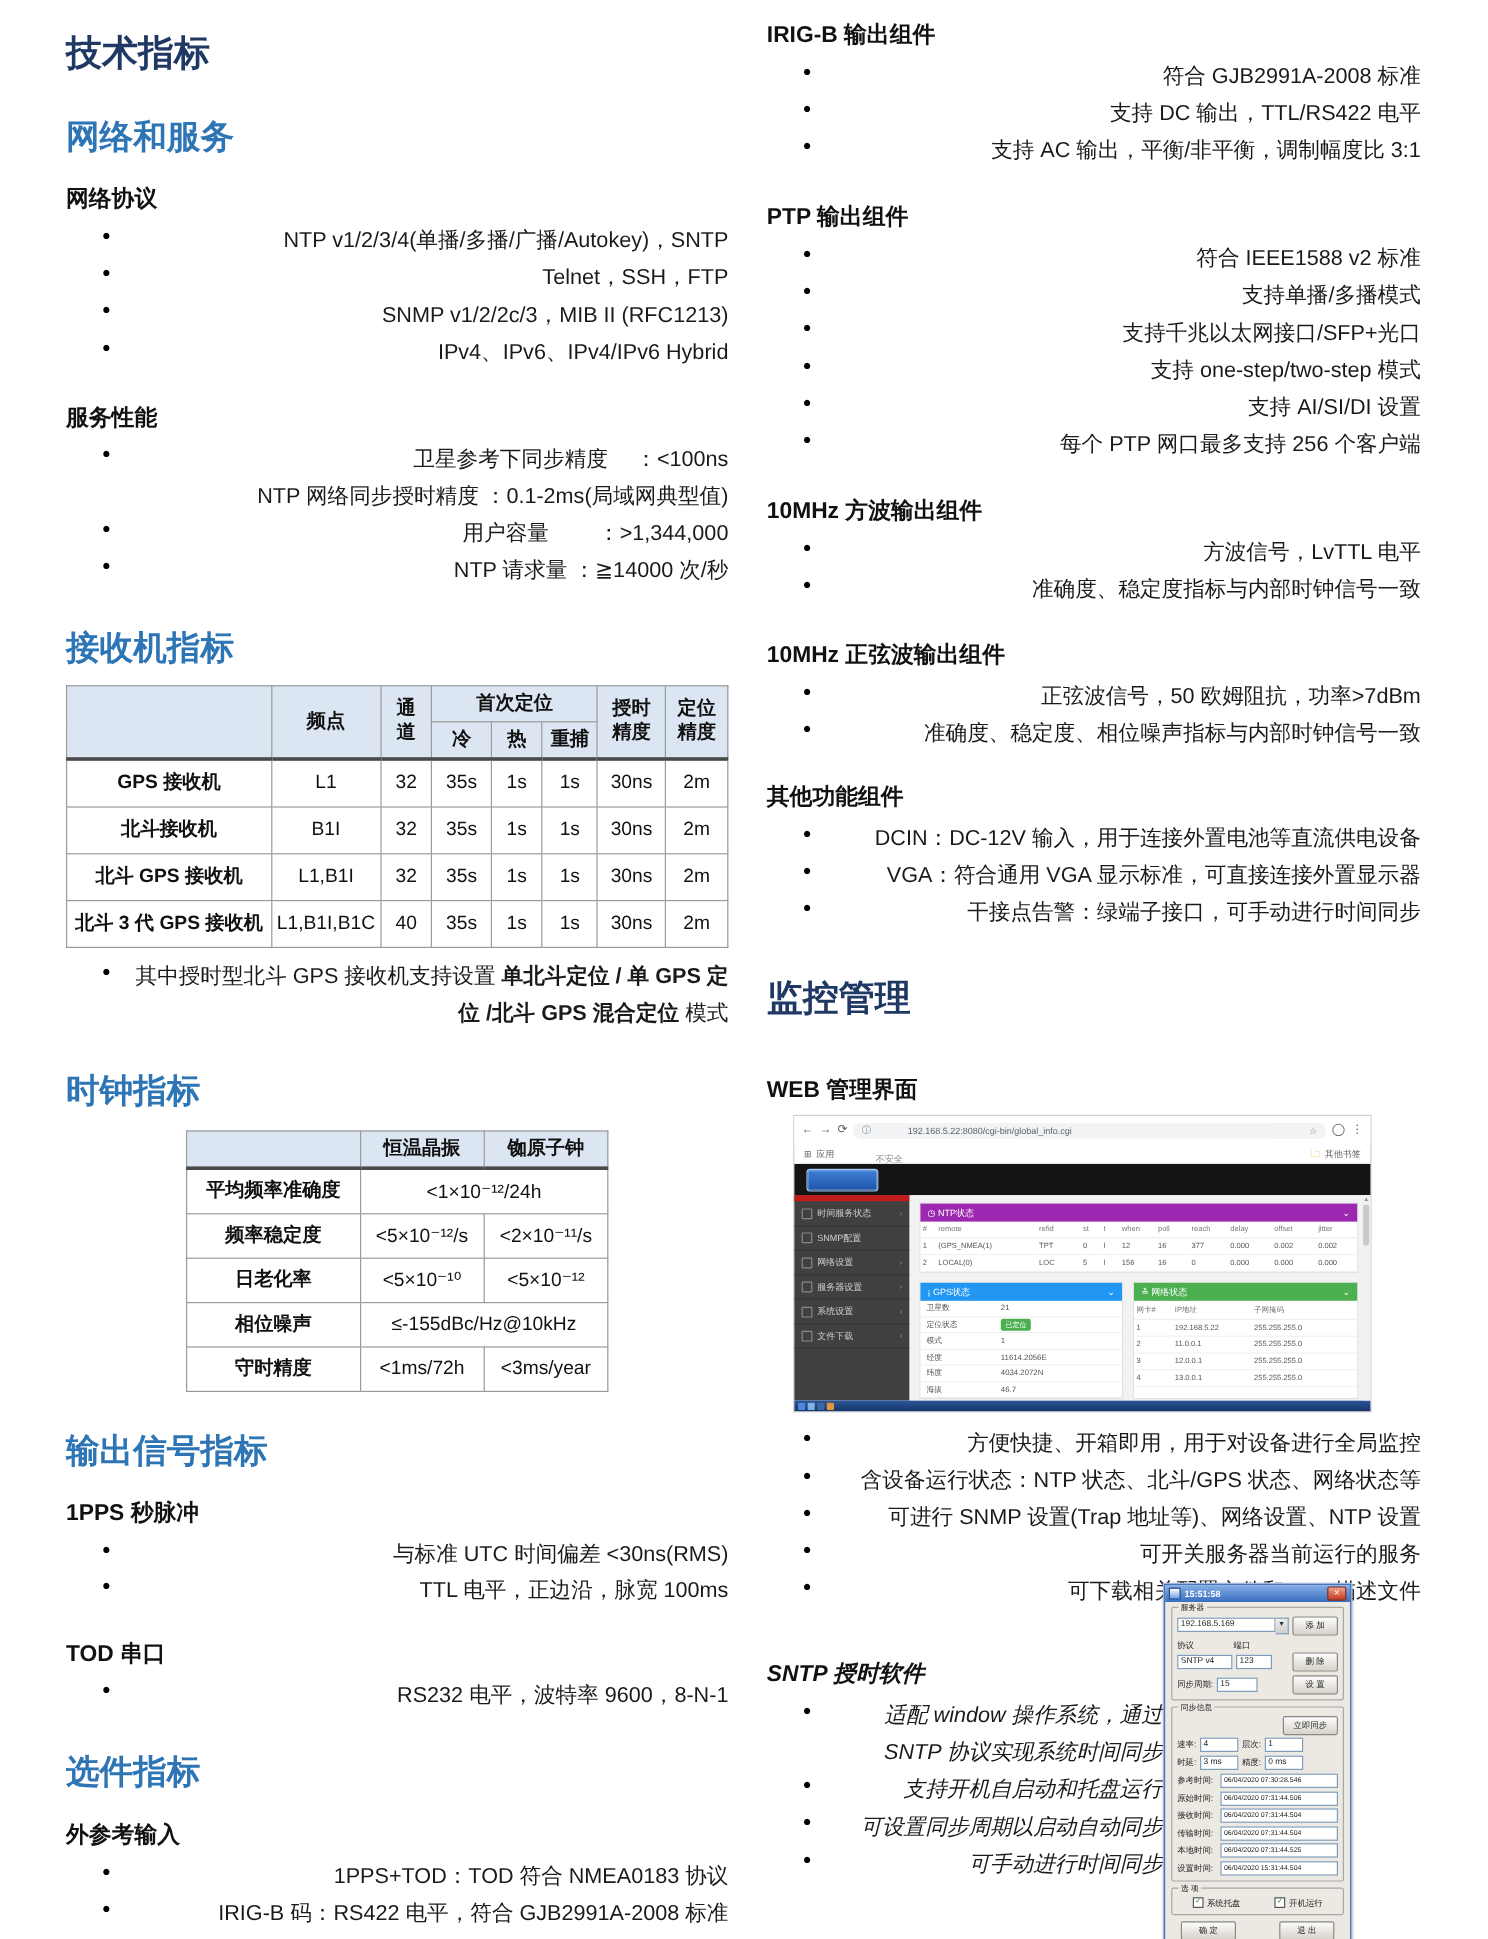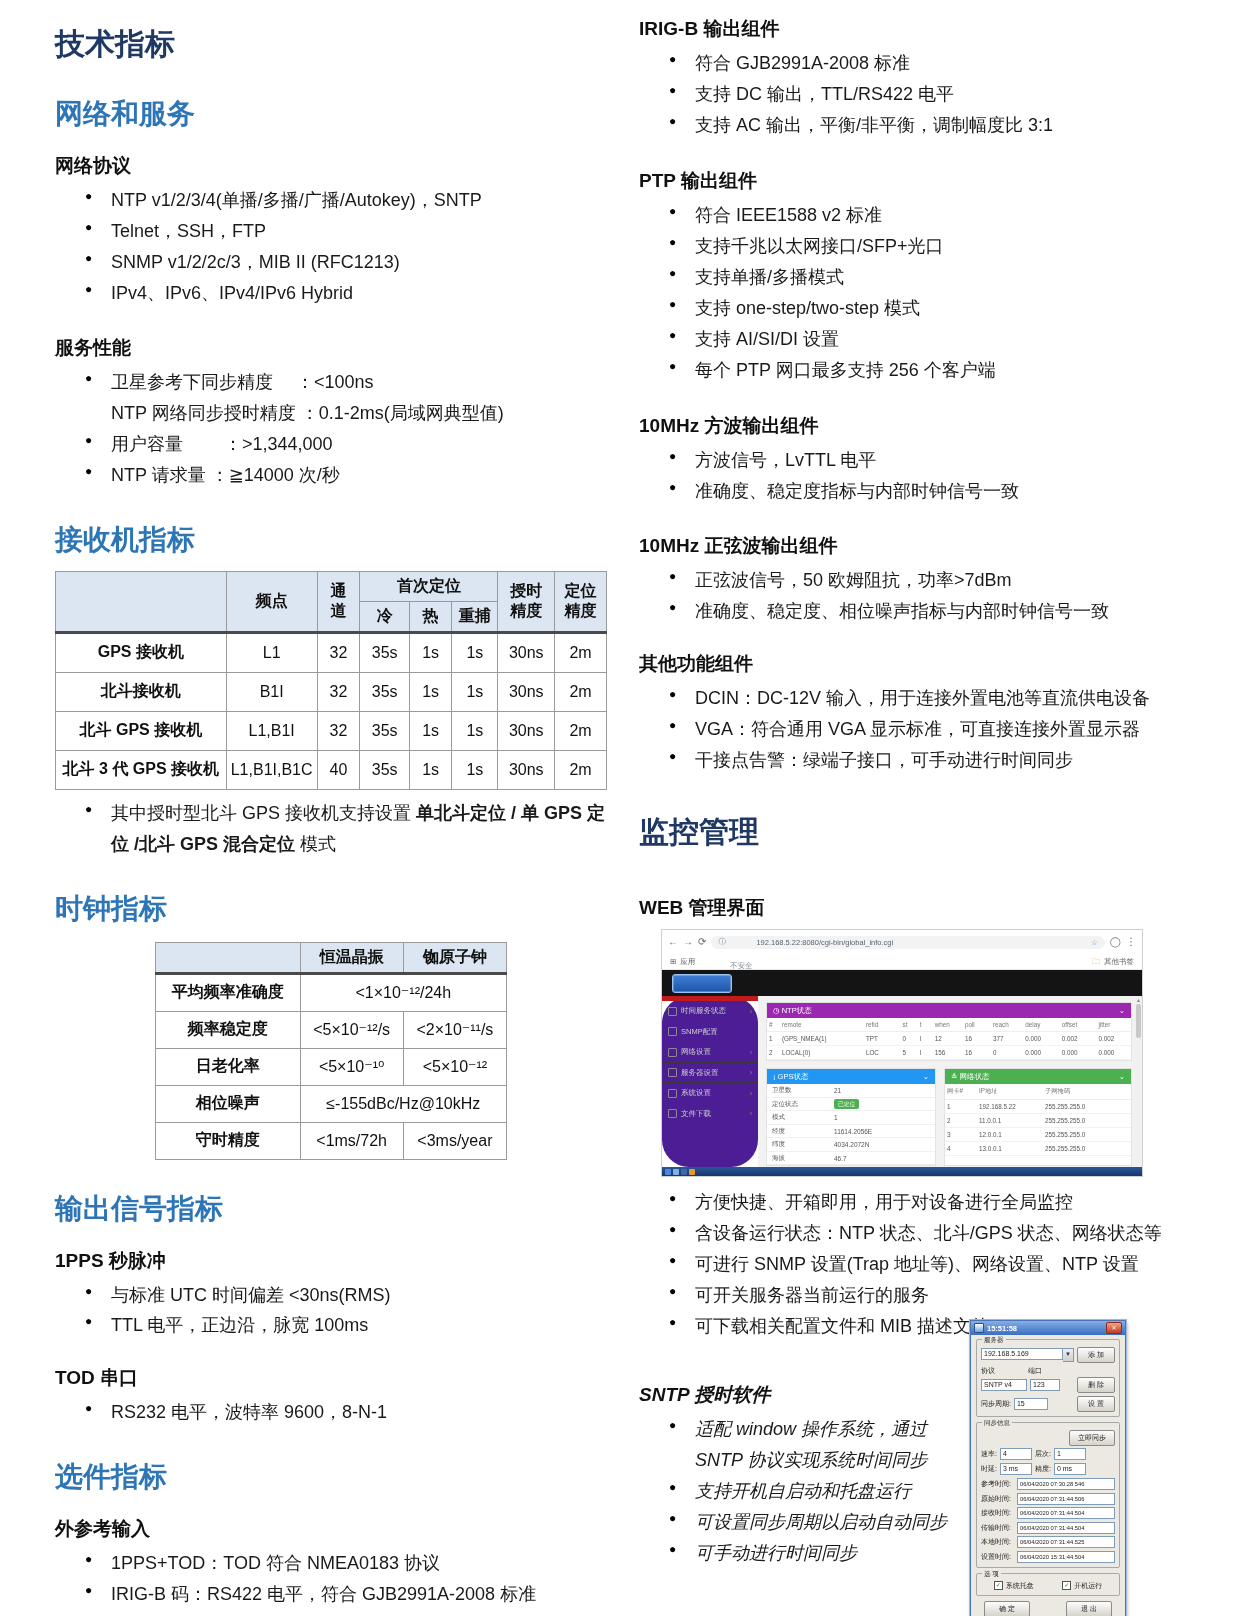--- a/index.html
+++ b/index.html
@@ -5,21 +5,21 @@
   html,body{margin:0;padding:0;background:#ffffff;}
   body{width:1240px;height:1616px;font-family:"Liberation Sans","DejaVu Sans",sans-serif;color:#1a1a1a;overflow:hidden;}
   .page{display:grid;grid-template-columns:552px 545px;column-gap:32px;padding:14px 0 0 55px;}
 
   
   .h1{font-size:30px;font-weight:bold;color:#1F3864;margin:10px 0 0 0;}
   .h2{font-size:28px;font-weight:bold;color:#2E75B6;margin:30px 0 8px 0;}
   .h3{font-size:19px;font-weight:bold;color:#111;margin:20px 0 4px 0;}
 
   
-  ul.blist{list-style:none;margin:6px 0 0 0;padding:0 0 0 30px;}
+  ul.blist{list-style:none;margin:6px 0 0 0;padding:0 0 0 30px;text-align:right;}
   ul.blist li{position:relative;font-size:18px;line-height:1.72;padding-left:26px;color:#1a1a1a;}
   ul.blist li::before{content:"●";position:absolute;left:0;top:1px;font-size:12px;color:#000;}
   .subline{display:block;}
   .b{font-weight:bold;}
 
   
   table.spec{border-collapse:collapse;font-size:16px;color:#111;}
   table.spec th,table.spec td{border:1px solid #9a9a9a;text-align:center;padding:4px 4px;}
   table.spec thead th{background:#DCE6F2;font-weight:bold;}
   table.spec thead tr:last-child th, table.spec thead tr th[rowspan]{border-bottom:3px solid #4a4a4a;}
@@ -38,21 +38,21 @@
   .b-addr{flex:1;height:13px;background:#f1f3f4;border-radius:7px;display:flex;align-items:center;gap:4px;padding:0 7px;color:#80868b;font-size:7.5px;}
   .b-addr .sec{color:#80868b;margin-top:48px;}
   .b-url{color:#5f6368;}
   .b-bookmarks{height:15px;display:flex;align-items:center;gap:4px;padding:0 8px;border-bottom:1px solid #e8e8e8;font-size:7.5px;color:#5f6368;}
   .b-spacer{flex:1;}
   .folder{color:#f5a623;font-size:8px;}
   .b-page{flex:1;display:flex;flex-direction:column;min-height:0;}
   .b-header{height:26px;background:#141414;display:flex;align-items:center;padding-left:10px;}
   .b-logo{width:58px;height:17px;border-radius:3px;background:linear-gradient(#3f7fd6,#1f55a8);border:1px solid #9cc2ef;box-shadow:inset 0 0 0 1px rgba(255,255,255,.25);}
   .b-body{flex:1;display:flex;min-height:0;}
-  .b-side{width:96px;background:#4c1d95;display:flex;flex-direction:column;border-radius:27px;}
+  .b-side{width:96px;background:#404040;display:flex;flex-direction:column;}
   .b-red{height:5px;background:#c11a1a;}
   .b-item{height:19.5px;display:flex;align-items:center;gap:4px;padding:0 6px;color:#cfcfcf;font-size:7.5px;border-bottom:1px solid #383838;}
   .b-item .mi{width:7px;height:7px;border:1px solid #8a8a8a;border-radius:1px;flex:none;}
   .b-item .chev{margin-left:auto;color:#8a8a8a;font-size:7px;}
   .b-main{flex:1;background:#f2f2f2;padding:6px 10px 0 8px;position:relative;min-width:0;}
   .panel{background:#fff;border:1px solid #e2e2e2;margin-bottom:7px;}
   .p-head{height:15px;display:flex;align-items:center;justify-content:space-between;padding:0 6px;color:#fff;font-size:7.5px;}
   .p-head.purple{background:#9C27B0;}
   .p-head.blue{background:#2196F3;}
   .p-head.green{background:#4CAF50;}
@@ -255,22 +255,22 @@
     <div class="h3" style="margin-top:2px;">IRIG-B 输出组件</div>
     <ul class="blist">
       <li>符合 GJB2991A-2008 标准</li>
       <li>支持 DC 输出，TTL/RS422 电平</li>
       <li>支持 AC 输出，平衡/非平衡，调制幅度比 3:1</li>
     </ul>
 
     <div class="h3" style="margin-top:27px;">PTP 输出组件</div>
     <ul class="blist">
       <li>符合 IEEE1588 v2 标准</li>
+      <li>支持单播/多播模式</li>
       <li>支持千兆以太网接口/SFP+光口</li>
-      <li>支持单播/多播模式</li>
       <li>支持 one-step/two-step 模式</li>
       <li>支持 AI/SI/DI 设置</li>
       <li>每个 PTP 网口最多支持 256 个客户端</li>
     </ul>
 
     <div class="h3" style="margin-top:27px;">10MHz 方波输出组件</div>
     <ul class="blist">
       <li>方波信号，LvTTL 电平</li>
       <li>准确度、稳定度指标与内部时钟信号一致</li>
     </ul>

